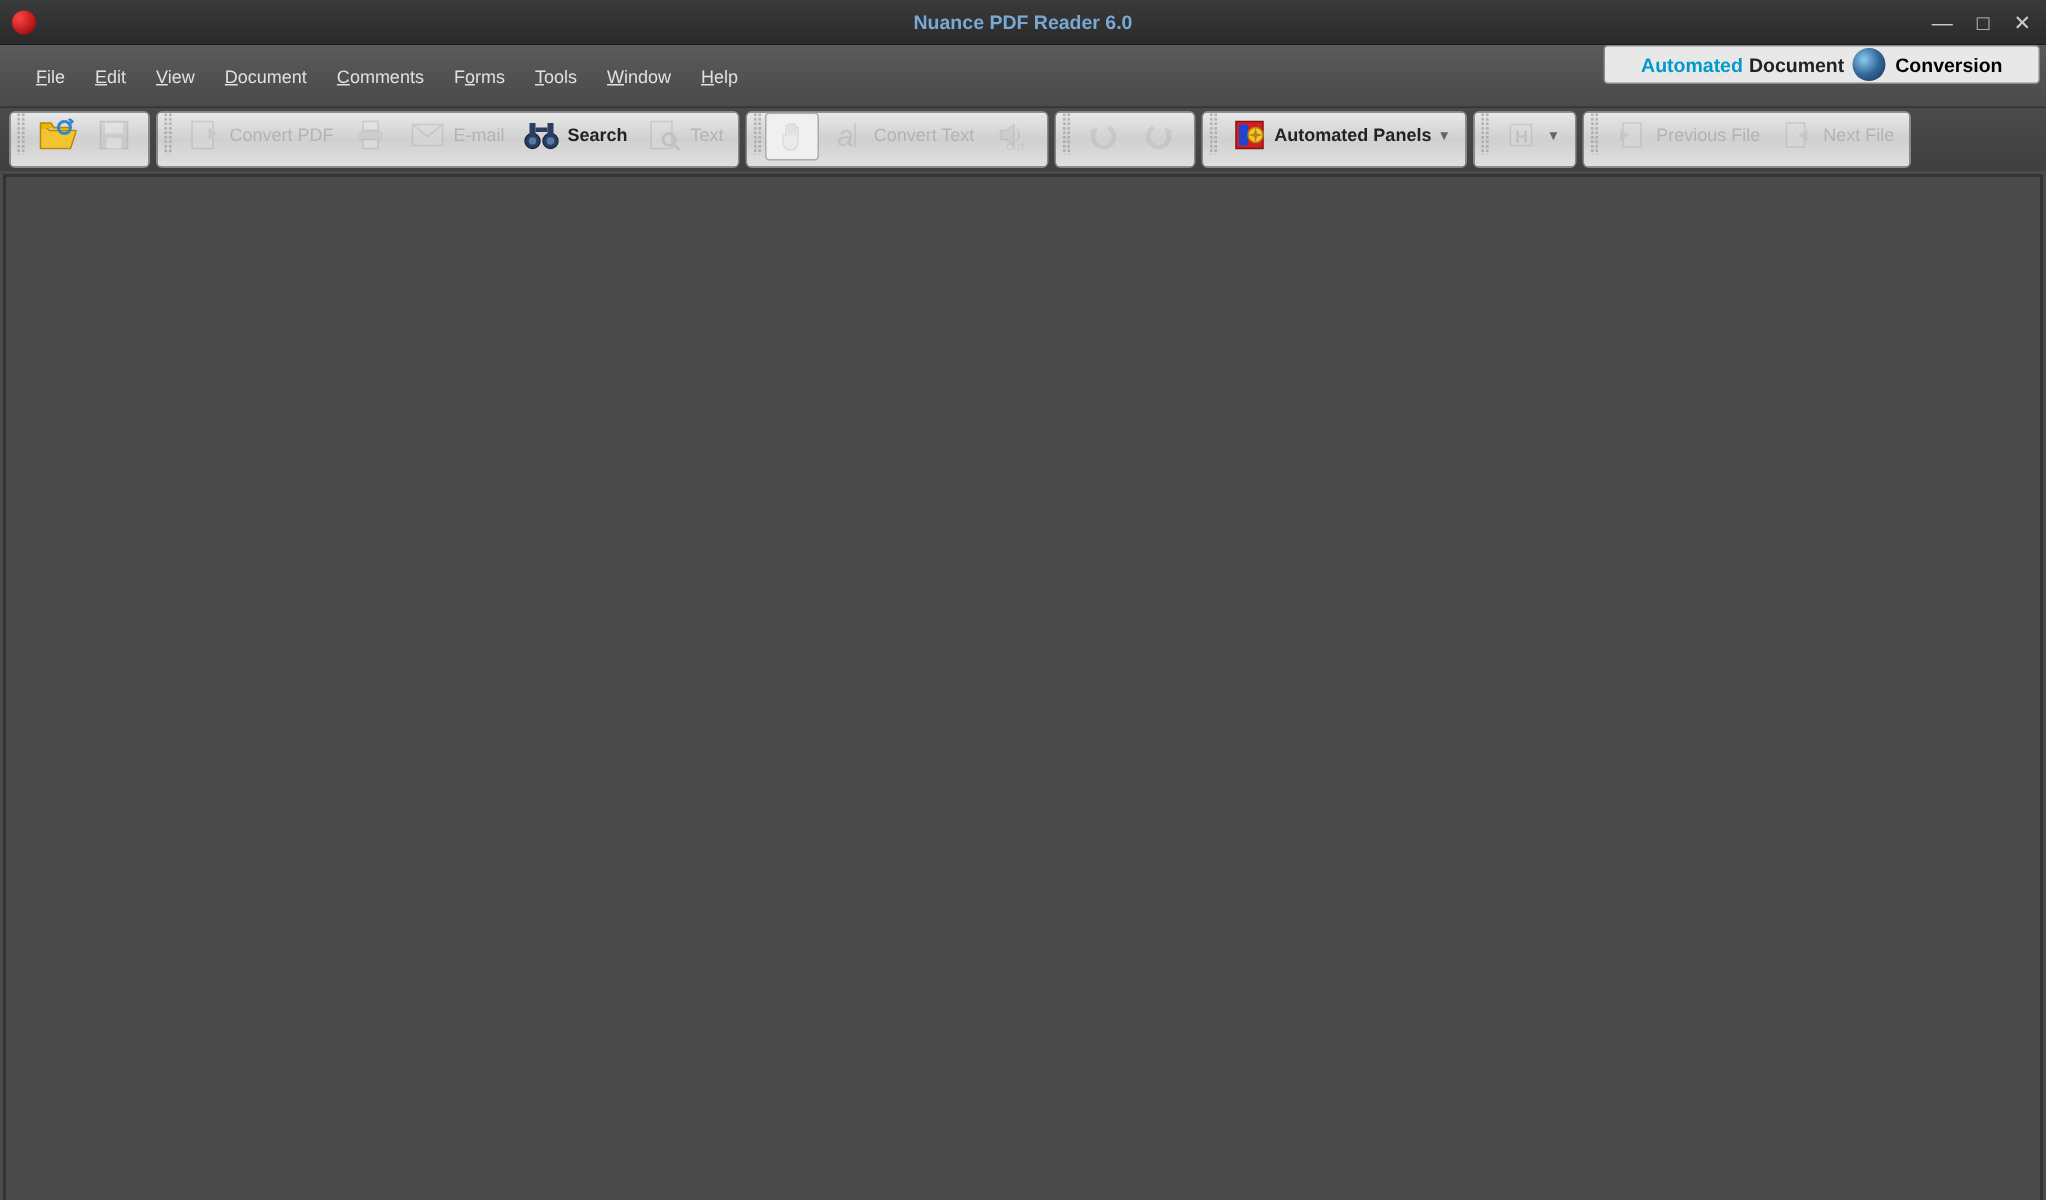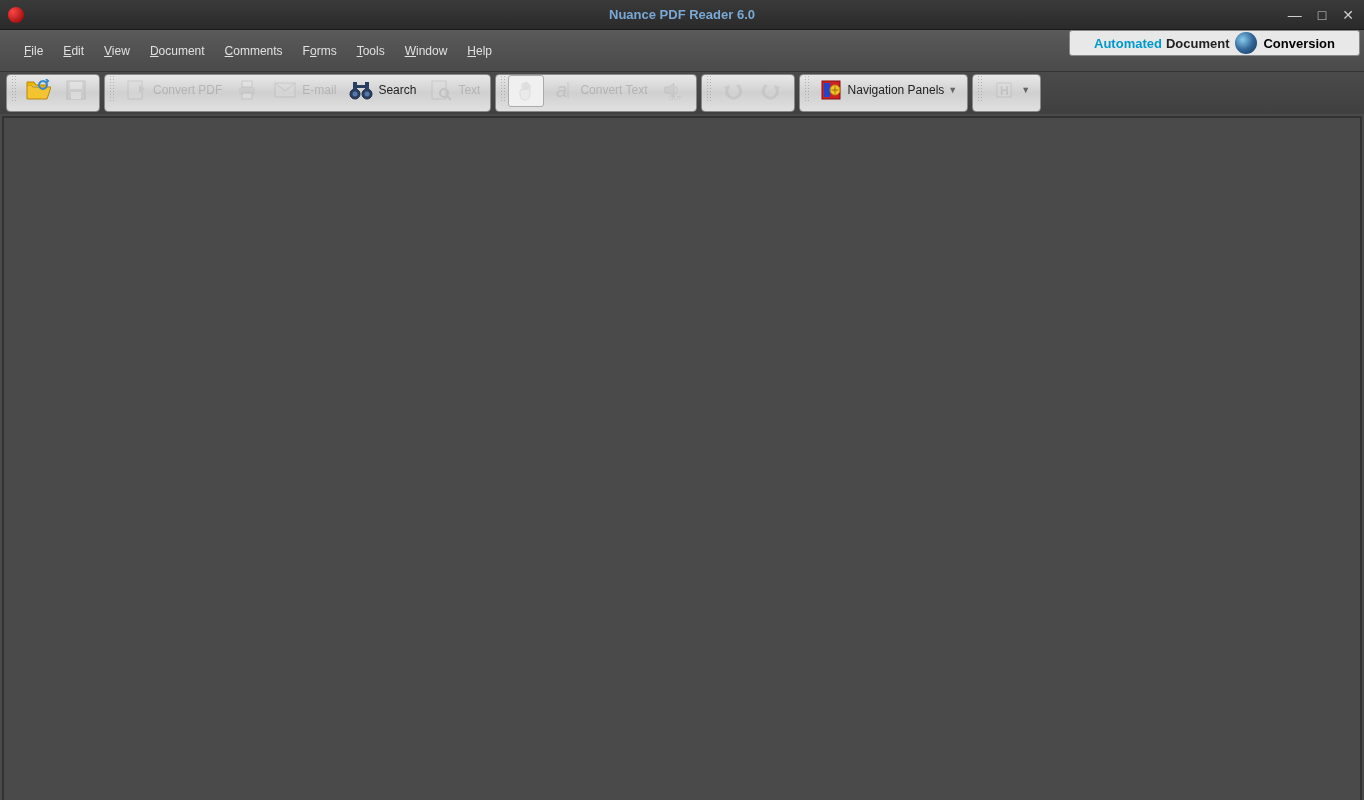--- a/index.html
+++ b/index.html
@@ -115,21 +115,21 @@
 }
 .tool-icon {
   width: 26px; height: 26px;
   display: flex;
   align-items: center;
   justify-content: center;
   font-size: 18px;
 }
 .tool-label { font-size: 12px; margin-left: 4px; }
 .disabled .tool-label, .disabled .tool-icon, .disabled svg { color: #999; opacity: 0.55; }
-.enabled .tool-label { color: #222; font-weight: normal; }
+.enabled .tool-label { color: #222; font-weight: bold; }
 
 .dropdown-arrow {
   font-size: 9px;
   color: #666;
   margin-left: 4px;
 }
 
 .content-area {
   height: calc(800px - 30px - 26px - 42px);
   background: #4a4a4a;
@@ -304,34 +304,55 @@
     <div class="tool-grip"></div>
     <div class="tool-btn enabled">
       <span class="tool-icon">
         <svg width="22" height="22" viewBox="0 0 22 22">
             <rect x="2" y="2" width="18" height="18" fill="#cc2222" stroke="#881111"></rect>
             <rect x="4" y="4" width="6" height="14" fill="#2244cc"></rect>
             <circle cx="15" cy="11" r="5" fill="#f4c430" stroke="#b8860b"></circle>
             <path d="M15 6 L16 10 L20 11 L16 12 L15 16 L14 12 L10 11 L14 10 Z" fill="#b8860b"></path>
           </svg>
       </span>
-      <span class="tool-label">Navigation Panels</span>
+      <span class="tool-label">Automated Panels</span>
       <span class="dropdown-arrow">▼</span>
     </div>
   </div>
 
   <div class="tool-group">
     <div class="tool-grip"></div>
     <div class="tool-btn disabled">
       <span class="tool-icon">
         <svg width="22" height="22" viewBox="0 0 22 22">
             <rect x="4" y="4" width="14" height="14" fill="#ddd" stroke="#999"></rect>
             <text x="7" y="16" font-size="12" font-weight="bold" fill="#999">H</text>
           </svg>
       </span>
       <span class="dropdown-arrow">▼</span>
     </div>
   </div>
 
+  <div class="tool-group">
+    <div class="tool-grip"></div>
+    <div class="tool-btn disabled">
+      <span class="tool-icon">
+        <svg width="22" height="22" viewBox="0 0 22 22">
+            <rect x="6" y="3" width="12" height="16" fill="#ddd" stroke="#999"></rect>
+            <path d="M10 11 L4 7 L4 15 Z" fill="#aaa"></path>
+          </svg>
+      </span>
+      <span class="tool-label">Previous File</span>
+    </div>
+    <div class="tool-btn disabled">
+      <span class="tool-icon">
+        <svg width="22" height="22" viewBox="0 0 22 22">
+            <rect x="4" y="3" width="12" height="16" fill="#ddd" stroke="#999"></rect>
+            <path d="M12 11 L18 7 L18 15 Z" fill="#aaa"></path>
+          </svg>
+      </span>
+      <span class="tool-label">Next File</span>
+    </div>
+  </div>
 
 </div>
 
 <div class="content-area"></div>
 
 </body></html>

